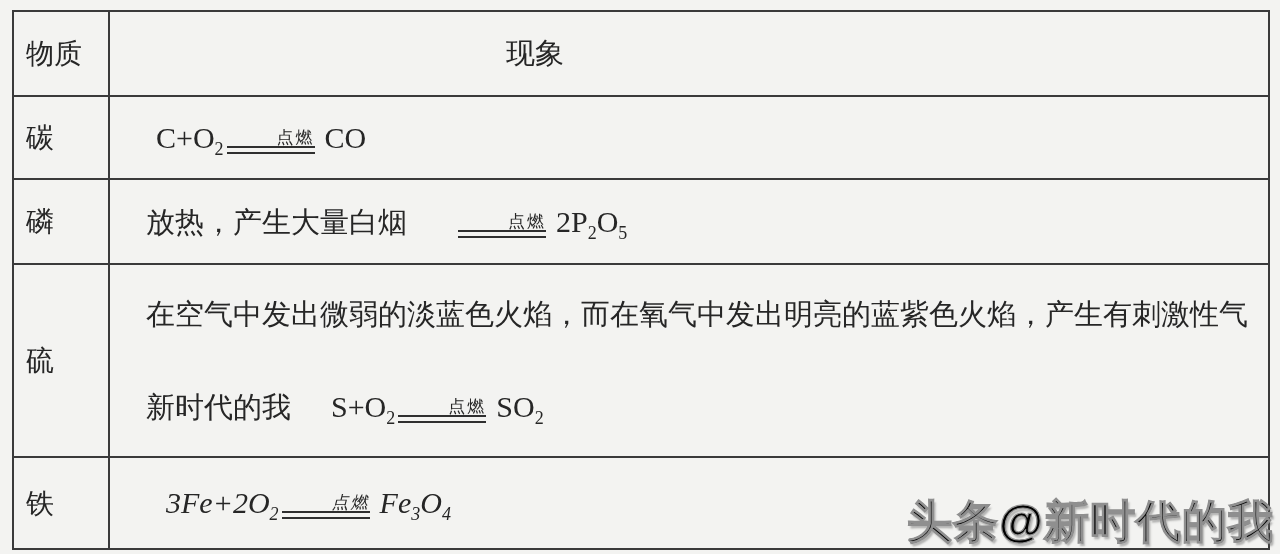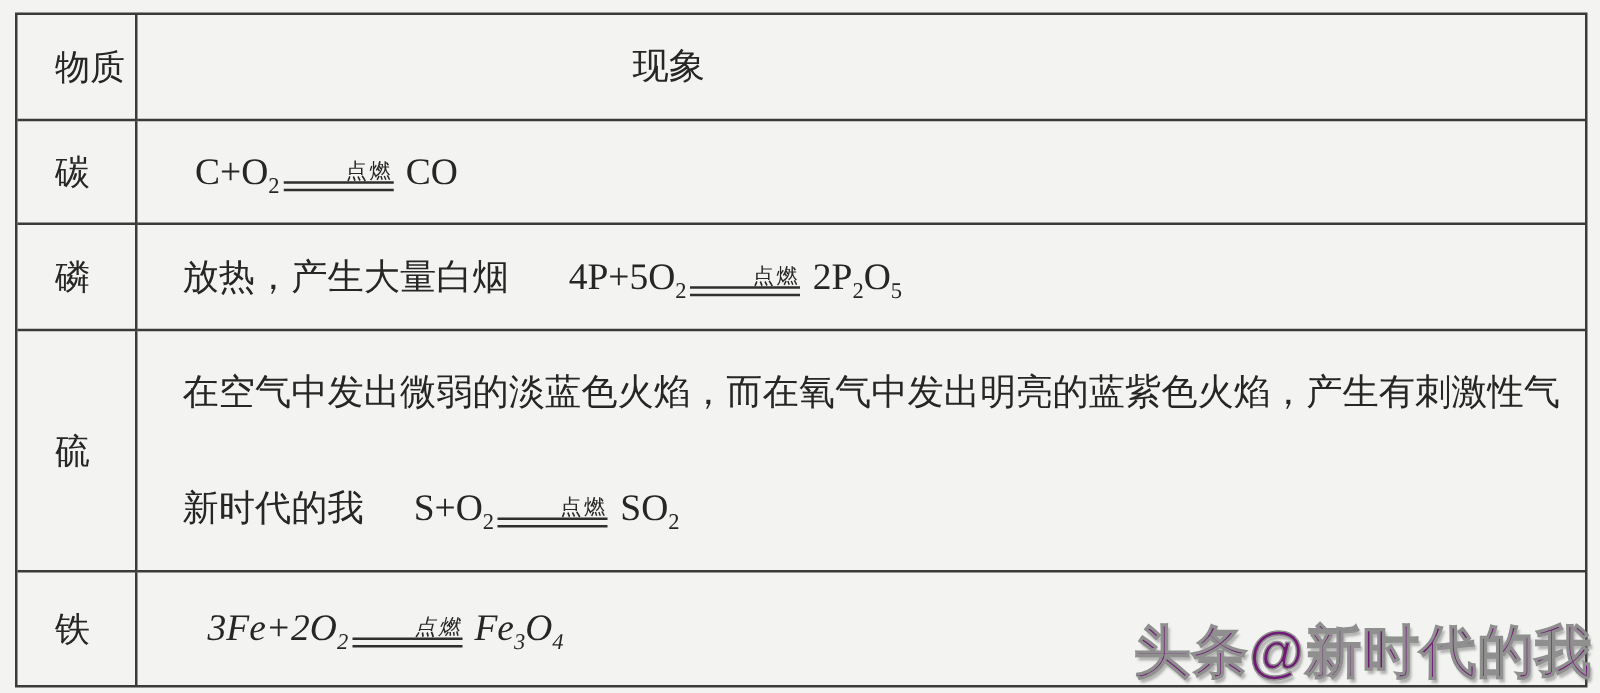--- a/index.html
+++ b/index.html
@@ -26,21 +26,21 @@
     grid-template-rows:85px 83px 85px 193px 1fr;
   }
   .cell{
     display:flex;
     align-items:center;
     font-size:29px;
     line-height:1.25;
   }
   .c1{
     border-right:2px solid var(--border);
-    padding-left:30px;
+    padding-left:12px;
     font-size:28px;
   }
   .bb{ border-bottom:2px solid var(--border); }
   .c2{ padding-left:36px; padding-right:6px; }
   .c2.header{ padding-left:396px; }
   .c2.multiline{
     flex-direction:column;
     align-items:flex-start;
     justify-content:center;
     gap:56px;
@@ -83,21 +83,21 @@
   .gap-lg .eq{ margin-left:48px; }
   .gap-fe .eq{ margin-left:20px;font-style:italic; }
 
   .watermark{
     position:absolute;
     right:6px; bottom:2px;
     z-index:5;
     font-size:45px;
     font-weight:700;
     letter-spacing:1px;
-    color:#701a75;
+    color:#000000;
     -webkit-text-stroke:1.2px #8f8f8f;
     text-shadow:2px 3px 2px rgba(100,100,100,0.45);
     white-space:nowrap;
   }
 </style>
 </head>
 <body>
 
 <div class="tbl">
 
@@ -119,21 +119,21 @@
           </span><span class="eq-rhs">CO</span></span>
     </div>
   </div>
 
   <div class="cell c1 bb">
     <span>磷</span>
   </div>
   <div class="cell c2 bb gap-lg">
     <div class="line">
       <span>放热，产生大量白烟</span>
-      <span class="eq"><span>4P+5O<sub>2</sub></span><span class="eq-cond">
+      <span class="eq"><span class="eq-cond">
             <span class="eq-cond-label">点燃</span>
             <span class="eq-cond-lines"></span>
           </span><span class="eq-rhs">2P<sub>2</sub>O<sub>5</sub></span></span>
     </div>
   </div>
 
   <div class="cell c1 bb">
     <span>硫</span>
   </div>
   <div class="cell c2 bb multiline gap-md">

